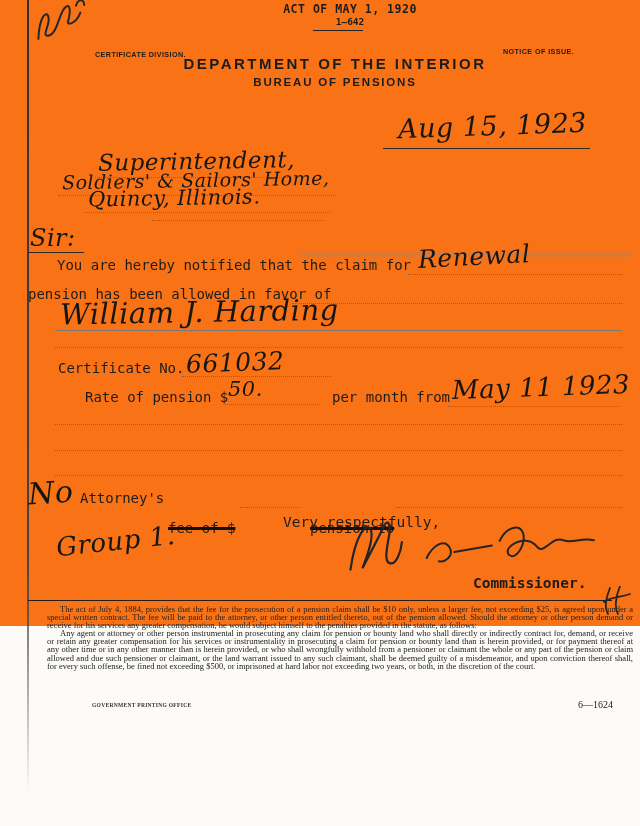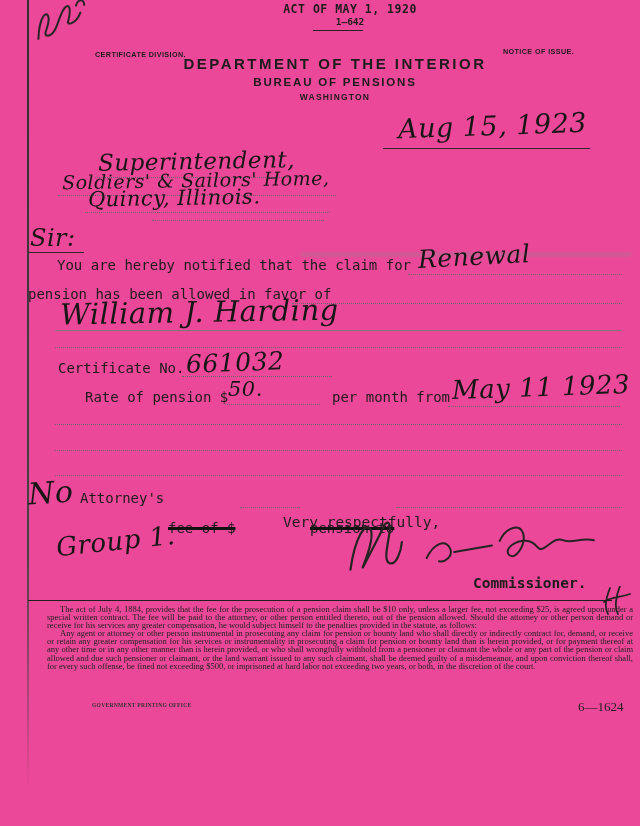--- a/index.html
+++ b/index.html
@@ -1,21 +1,21 @@
 <!DOCTYPE html>
 <html><head>
 <meta charset="utf-8">
 <style>
   html,body{margin:0;padding:0;}
   body{
     width:640px;height:826px;overflow:hidden;
     background:#fcfbf8;
     font-family:"Liberation Serif", serif;
   }
-  .page{position:relative;width:640px;height:826px;background:#ec4899;}
+  .page{position:relative;width:640px;height:626px;background:#f97316;}
   .abs{position:absolute;}
   .mono{font-family:"DejaVu Sans Mono","Liberation Mono",monospace;color:#1c1c1c;white-space:nowrap;}
   .sans{font-family:"Liberation Sans",sans-serif;color:#1c1c1c;white-space:nowrap;}
   .serif{font-family:"Liberation Serif",serif;color:#1c1c1c;}
   .script{
     font-family:"DejaVu Serif",serif;font-style:italic;color:#161616;
     white-space:nowrap;letter-spacing:.5px;line-height:1;
   }
   .dots{height:0;border-bottom:1.5px dotted #6a6a6a;}
   .struck{text-decoration:line-through;text-decoration-thickness:2.5px;text-decoration-color:#111;margin-top:30px;}
@@ -41,21 +41,20 @@
 
   <div class="abs mono center" style="left:270px;top:2px;width:160px;font-size:11.5px;font-weight:bold;letter-spacing:.5px;">ACT OF MAY 1, 1920</div>
   <div class="abs mono center" style="left:270px;top:16px;width:160px;font-size:9.5px;font-weight:bold;">1—642</div>
   <div class="abs" style="left:313px;top:30px;width:50px;height:0;border-bottom:1.2px solid #222;"></div>
 
   <div class="abs sans" style="left:95px;top:50px;font-size:7.2px;font-weight:bold;letter-spacing:.4px;">CERTIFICATE DIVISION.</div>
   <div class="abs sans" style="left:503px;top:47px;font-size:7.2px;font-weight:bold;letter-spacing:.4px;">NOTICE OF ISSUE.</div>
 
   <div class="abs sans center" style="left:95px;top:76px;width:480px;font-size:11.5px;font-weight:bold;letter-spacing:1.8px;">BUREAU OF PENSIONS</div>
   <div class="abs sans center" style="left:95px;top:55px;width:480px;font-size:15px;font-weight:bold;letter-spacing:2.5px;">DEPARTMENT OF THE INTERIOR</div>
-  <div class="abs sans center" style="left:95px;top:92px;width:480px;font-size:8.5px;font-weight:bold;letter-spacing:1.2px;">WASHINGTON</div>
 
   <div class="abs script" style="left:398px;top:112px;font-size:27px;transform:rotate(-2deg);">Aug 15, 1923</div>
   <div class="abs" style="left:383px;top:148px;width:207px;height:0;border-bottom:1.2px solid #2b2b2b;"></div>
 
   <div class="abs script" style="left:98px;top:150px;font-size:23px;transform:rotate(-1deg);">Superintendent,</div>
   <div class="abs dots" style="left:95px;top:177px;width:195px;"></div>
 
   <div class="abs script" style="left:62px;top:171px;font-size:19px;transform:rotate(-1deg);">Soldiers' &amp; Sailors' Home,</div>
   <div class="abs dots" style="left:58px;top:195px;width:278px;"></div>
 
@@ -124,15 +123,15 @@
   </div>
 
   <div class="abs" style="left:28px;top:600px;width:584px;height:0;border-bottom:1.5px solid #1e1e1e;"></div>
 
   <div class="abs serif fineprint" style="left:30px;top:605px;width:586px;padding-left:17px;">
     <p>The act of July 4, 1884, provides that the fee for the prosecution of a pension claim shall be $10 only, unless a larger fee, not exceeding $25, is agreed upon under a special written contract.  The fee will be paid to the attorney, or other person entitled thereto, out of the pension allowed.  Should the attorney or other person demand or receive for his services any greater compensation, he would subject himself to the penalties provided in the statute, as follows:</p>
     <p>Any agent or attorney or other person instrumental in prosecuting any claim for pension or bounty land who shall directly or indirectly contract for, demand, or receive or retain any greater compensation for his services or instrumentality in prosecuting a claim for pension or bounty land than is herein provided, or for payment thereof at any other time or in any other manner than is herein provided, or who shall wrongfully withhold from a pensioner or claimant the whole or any part of the pension or claim allowed and due such pensioner or claimant, or the land warrant issued to any such claimant, shall be deemed guilty of a misdemeanor, and upon conviction thereof shall, for every such offense, be fined not exceeding $500, or imprisoned at hard labor not exceeding two years, or both, in the discretion of the court.</p>
   </div>
 
   <div class="abs serif" style="left:92px;top:702px;font-size:5.5px;font-weight:bold;letter-spacing:.3px;color:#333;white-space:nowrap;">GOVERNMENT PRINTING OFFICE</div>
-  <div class="abs serif" style="left:578px;top:699px;font-size:13px;color:#222;white-space:nowrap;">6—1624</div>
+  <div class="abs serif" style="left:578px;top:699px;font-size:10px;color:#222;white-space:nowrap;">6—1624</div>
 
 </div>
 
 </body></html>

